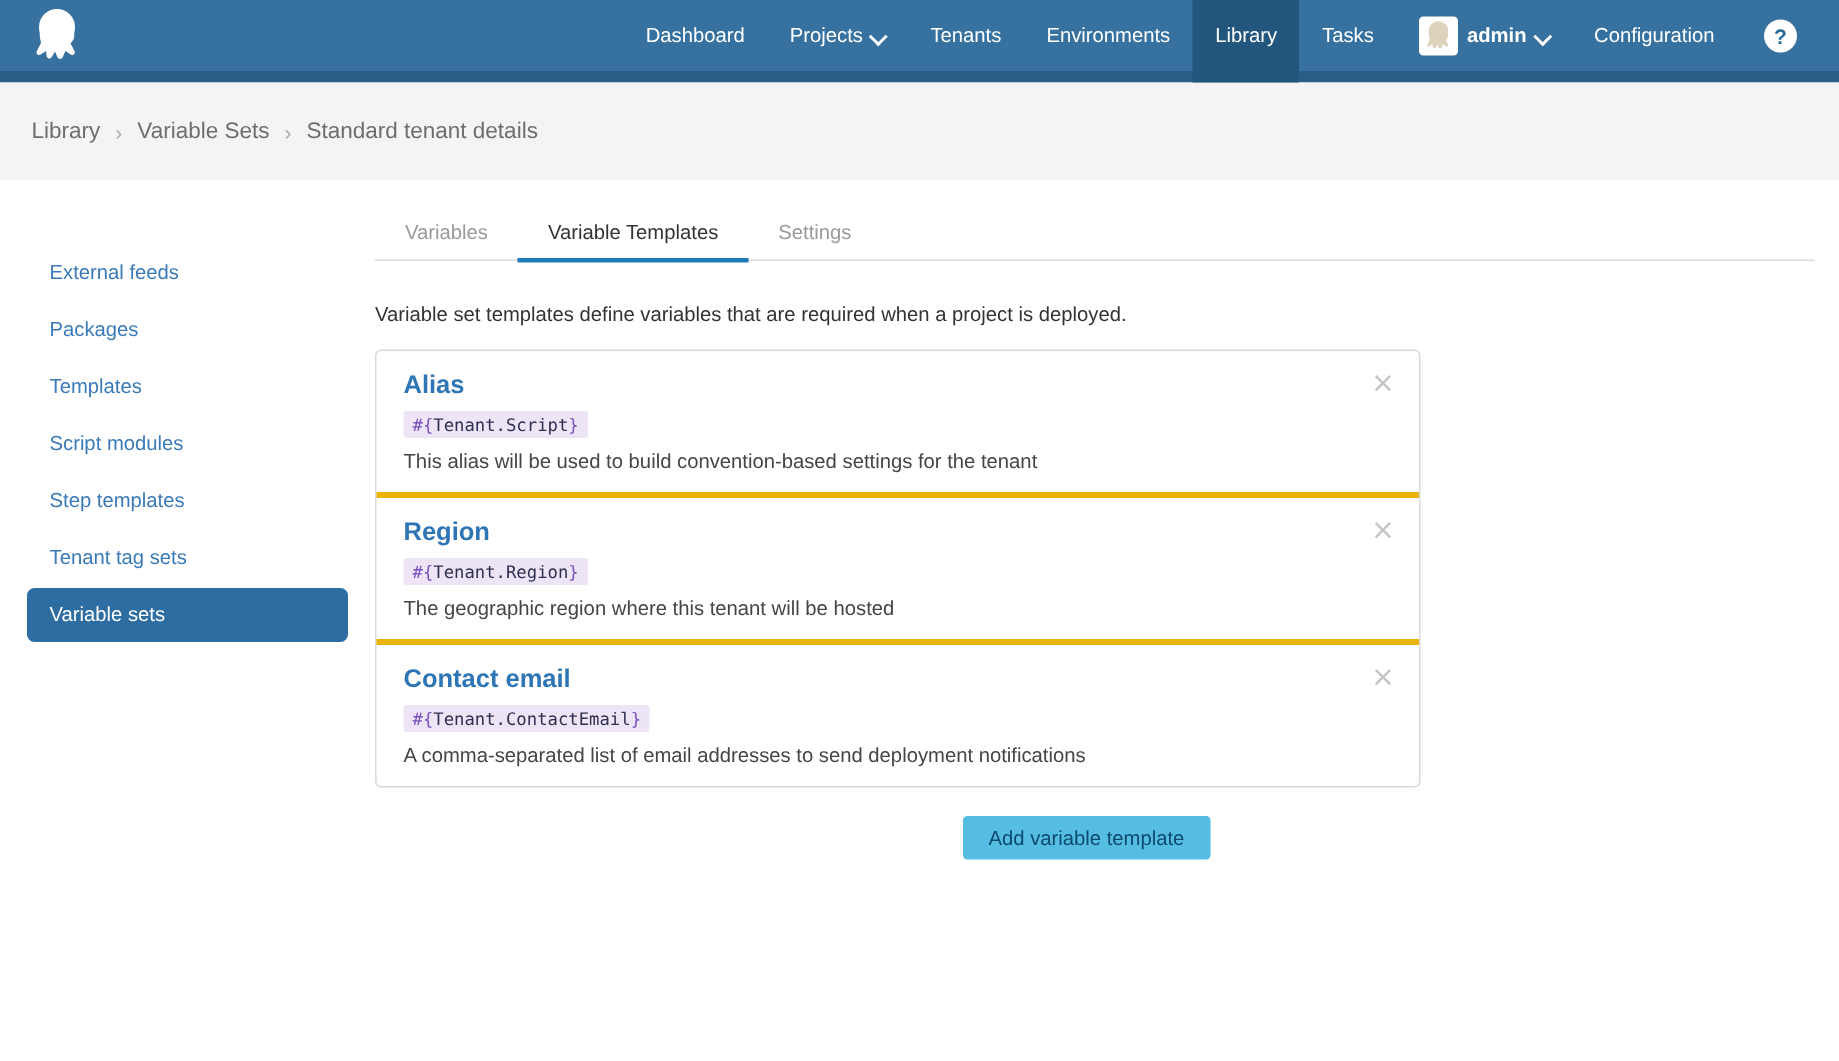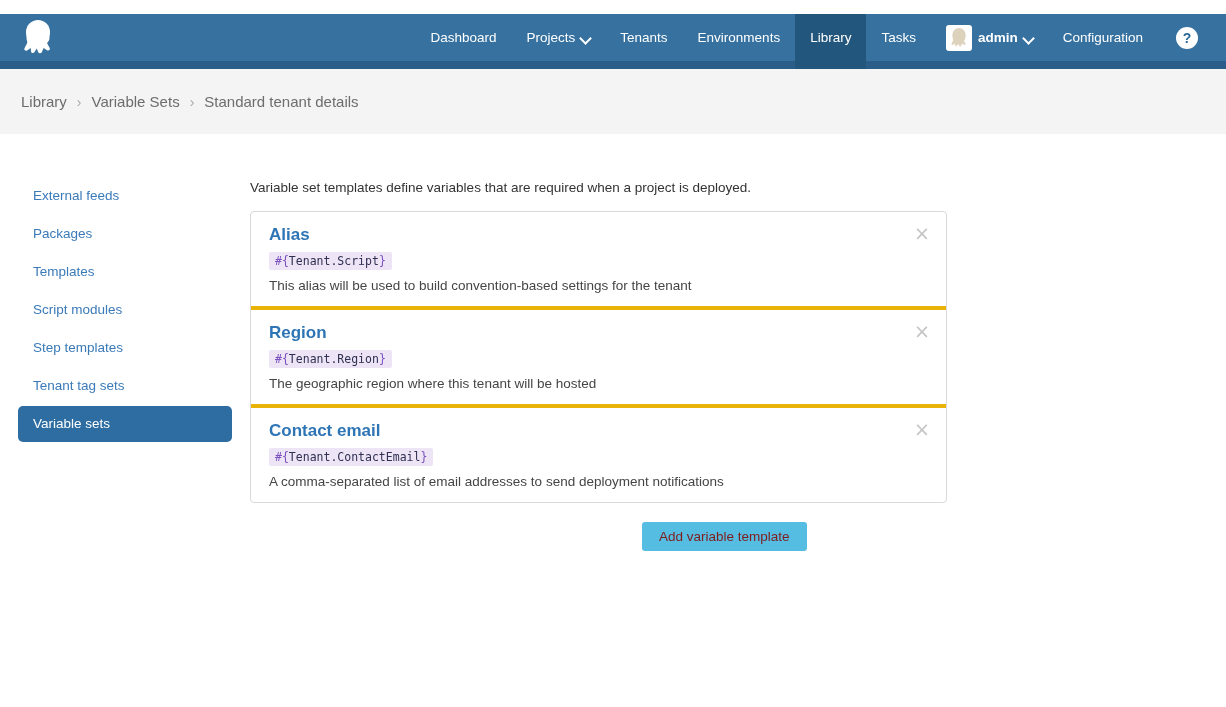--- a/index.html
+++ b/index.html
@@ -3,21 +3,21 @@
 <meta charset="utf-8">
 <style>
   * { box-sizing: border-box; margin: 0; padding: 0; }
   html,body { width:1226px; height:707px; overflow:hidden; background:#fff;
     font-family:"Liberation Sans", sans-serif; }
 
   
   .topnav{
     height:55px;
     background:linear-gradient(to bottom,#36719f 0,#36719f 47px,#2a5e88 47px,#2a5e88 55px);
-    display:flex; align-items:stretch;margin-top:14px;
+    display:flex; align-items:stretch;
   }
   .logo-wrap{ width:78px; display:flex; align-items:center; padding-left:20px; padding-bottom:8px;}
   .nav-spacer{ flex:1; }
   .nav-item{
     display:flex; align-items:center; gap:6px;
     padding:0 15px 8px 15px; color:#fff; font-size:13.5px; cursor:pointer; white-space:nowrap;
   }
   .nav-item.active{ background:#23567c; }
   .chev{ display:inline-block; width:9px; height:9px; position:relative; }
   .chev::before{ content:""; position:absolute; left:0; top:1px; width:7px; height:7px;
@@ -66,21 +66,21 @@
   .chip-brace{ color:#7a4fbe; }
   .chip-body{ color:#2f2f52; }
   .tpl-help{ margin-top:8px; font-size:13.5px; color:#454545; }
   .tpl-close{
     position:absolute; right:16px; top:12px; color:#c4c4c4; font-size:19px; line-height:19px;
     cursor:pointer; font-family:"DejaVu Sans", sans-serif;
   }
 
   .add-btn{
     display:inline-block; margin-top:19px; margin-left:392px;
-    background:#55bce2; color:#7f1d1d; border:none; border-radius:3px;
+    background:#55bce2; color:#0c4a6e; border:none; border-radius:3px;
     font-size:13.5px; padding:7px 17px; cursor:pointer;
     font-family:"Liberation Sans", sans-serif;
   }
 </style>
 </head>
 <body>
 
 <div class="topnav">
   <div class="logo-wrap">
     <svg width="36" height="40" viewBox="0 0 36 40">
@@ -145,20 +145,25 @@
     <div class="side-item">Packages</div>
     <div class="side-item">Templates</div>
     <div class="side-item">Script modules</div>
     <div class="side-item">Step templates</div>
     <div class="side-item">Tenant tag sets</div>
     <div class="side-item active">Variable sets</div>
   </div>
 
   <div class="content">
 
+    <div class="tabs">
+      <div class="tab">Variables</div>
+      <div class="tab active">Variable Templates</div>
+      <div class="tab">Settings</div>
+    </div>
 
     <div class="page-desc">Variable set templates define variables that are required when a project is deployed.</div>
 
     <div class="panel">
 
       <div class="tpl-card">
         <div class="tpl-name">Alias</div>
         <span class="tpl-chip"><span class="chip-brace">#{</span><span class="chip-body">Tenant.Script</span><span class="chip-brace">}</span></span>
         <div class="tpl-help">This alias will be used to build convention-based settings for the tenant</div>
         <div class="tpl-close">×</div>

